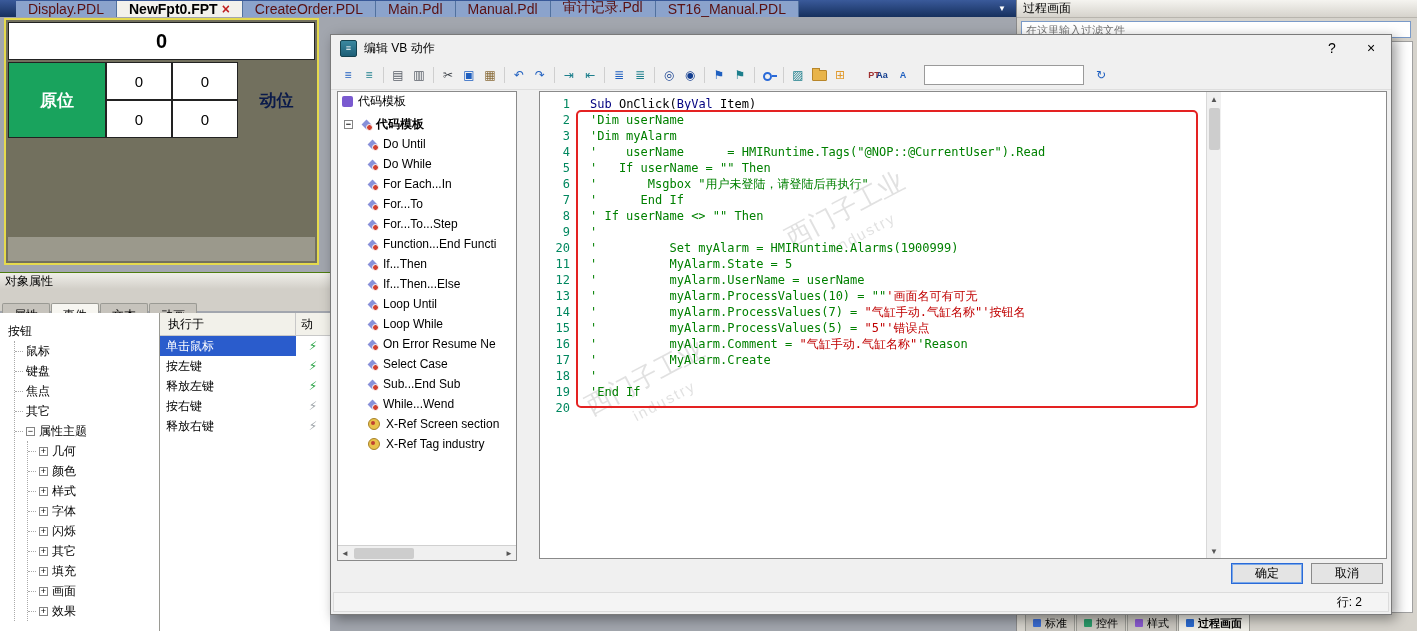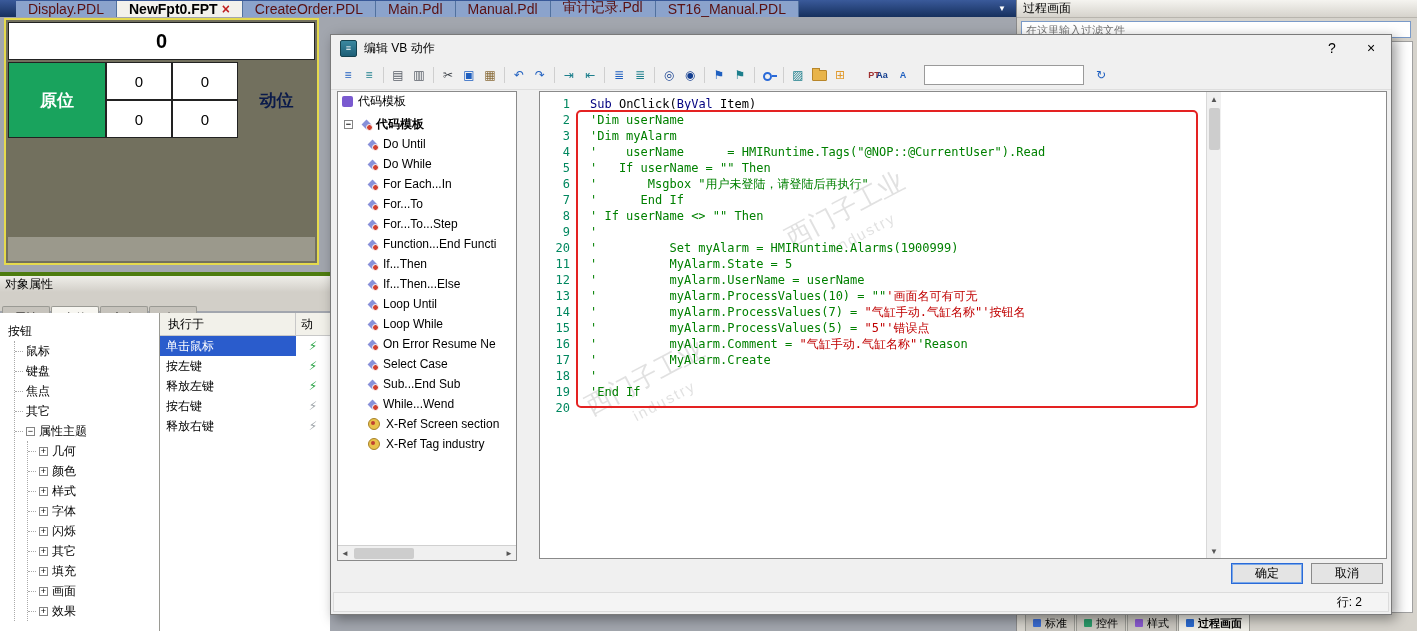--- a/index.html
+++ b/index.html
@@ -25,21 +25,21 @@
           display:flex;align-items:center;justify-content:center;font-size:20px;font-weight:bold;box-sizing:border-box}
   .se-row{position:absolute;left:2px;top:42px;right:2px;height:76px;display:flex}
   .se-green{width:98px;background:#19a35d;color:#fff;font-weight:bold;font-size:17px;
             display:flex;align-items:center;justify-content:center;border:1px solid #222;box-sizing:border-box}
   .se-grid{display:grid;grid-template-columns:66px 66px;grid-template-rows:38px 38px}
   .se-cell{background:#fff;border:1px solid #222;display:flex;align-items:center;justify-content:center;font-size:15px;box-sizing:border-box}
   .se-right{flex:1;display:flex;align-items:center;justify-content:center;color:#0a1a4a;font-weight:bold;font-size:17px}
   .se-bottom{position:absolute;left:2px;bottom:2px;right:2px;height:24px;background:#9b998c}
 
   
-  .props-panel{position:absolute;left:0;top:272px;width:330px;height:39px;background:#d2cfc8;border-top:4px solid #4d7c0f;box-sizing:border-box}
+  .props-panel{position:absolute;left:0;top:272px;width:330px;height:39px;background:#d2cfc8;border-top:1px solid #4d7c0f;box-sizing:border-box}
   .pp-title{height:16px;line-height:16px;padding-left:5px;background:linear-gradient(#efeee9,#d2cfc8)}
   .pp-tabs{display:flex;height:22px;padding-left:2px;margin-top:14px}
   .pp-tab{padding:3px 11px 0 11px;background:#c6c3bc;border:1px solid #9a9a94;border-bottom:none;margin-right:1px;
           border-radius:2px 2px 0 0;cursor:pointer;font-size:12px}
   .pp-tab.active{background:#f7f6f1}
 
   .props-tree{position:absolute;left:0;top:313px;width:160px;bottom:0;background:#fff;border-right:1px solid #9a9a94;
               box-sizing:border-box;overflow:hidden;padding-top:8px}
   .pt-row{height:20px;display:flex;align-items:center;cursor:pointer;white-space:nowrap}
   .pt-root{padding-left:8px}

